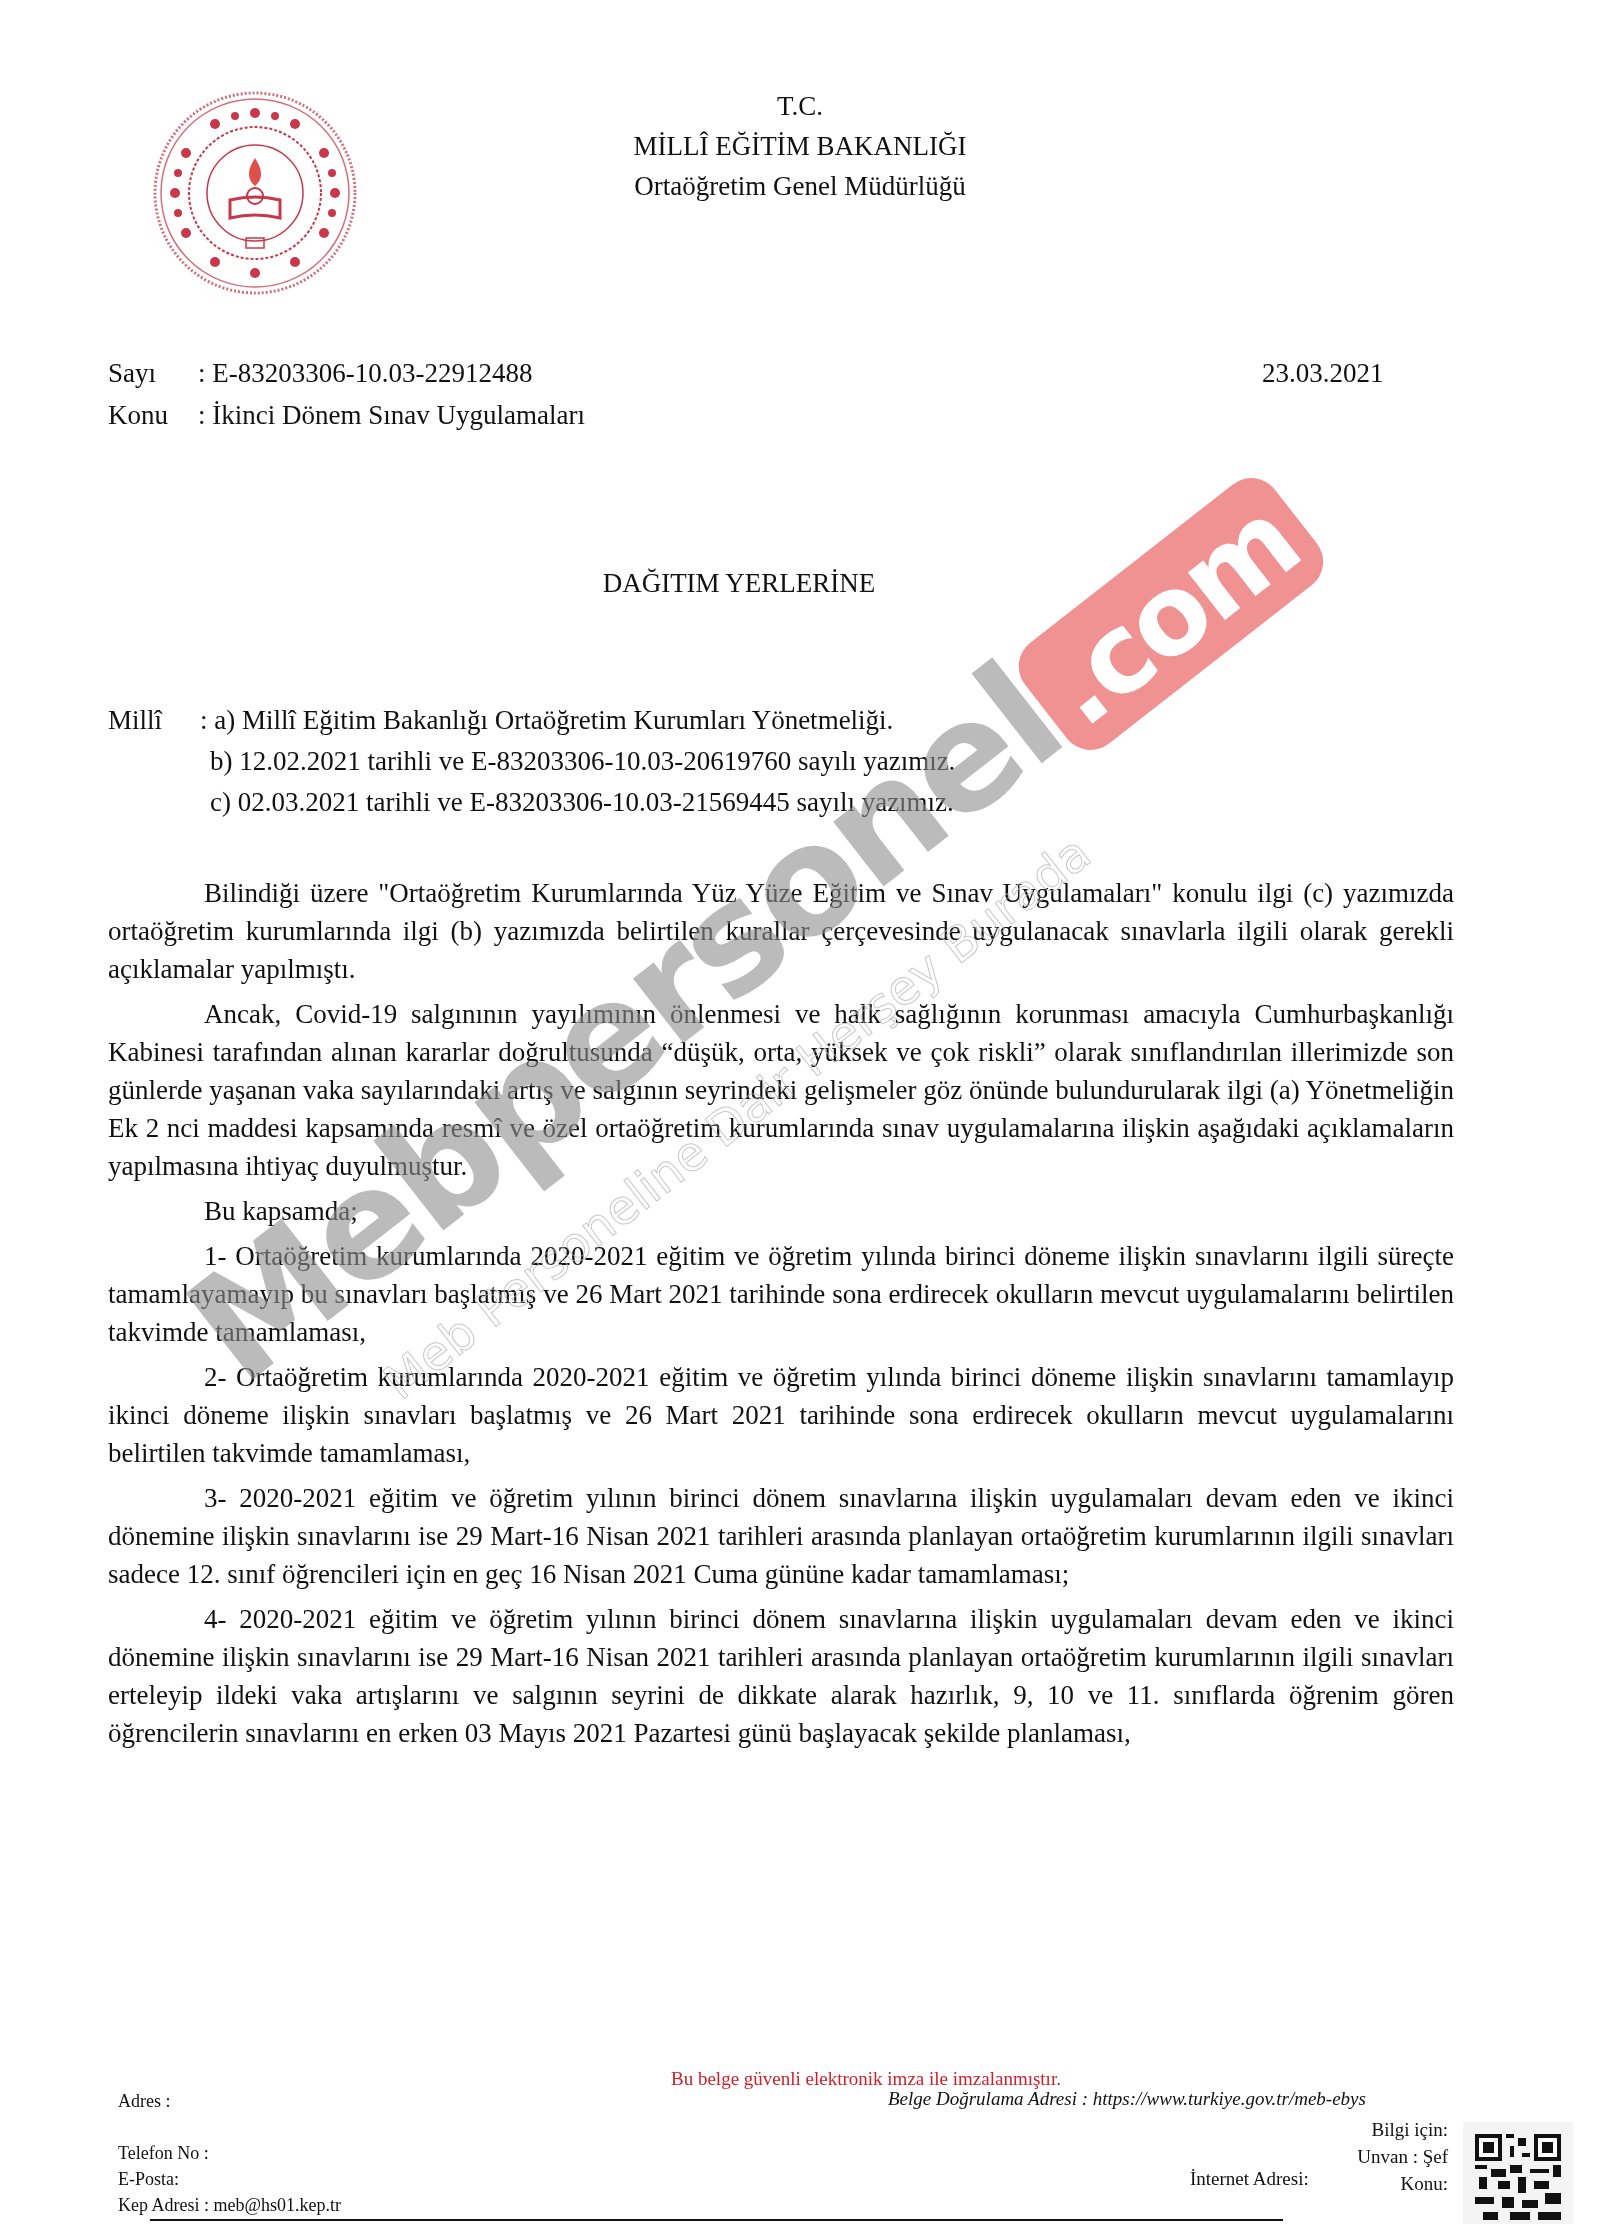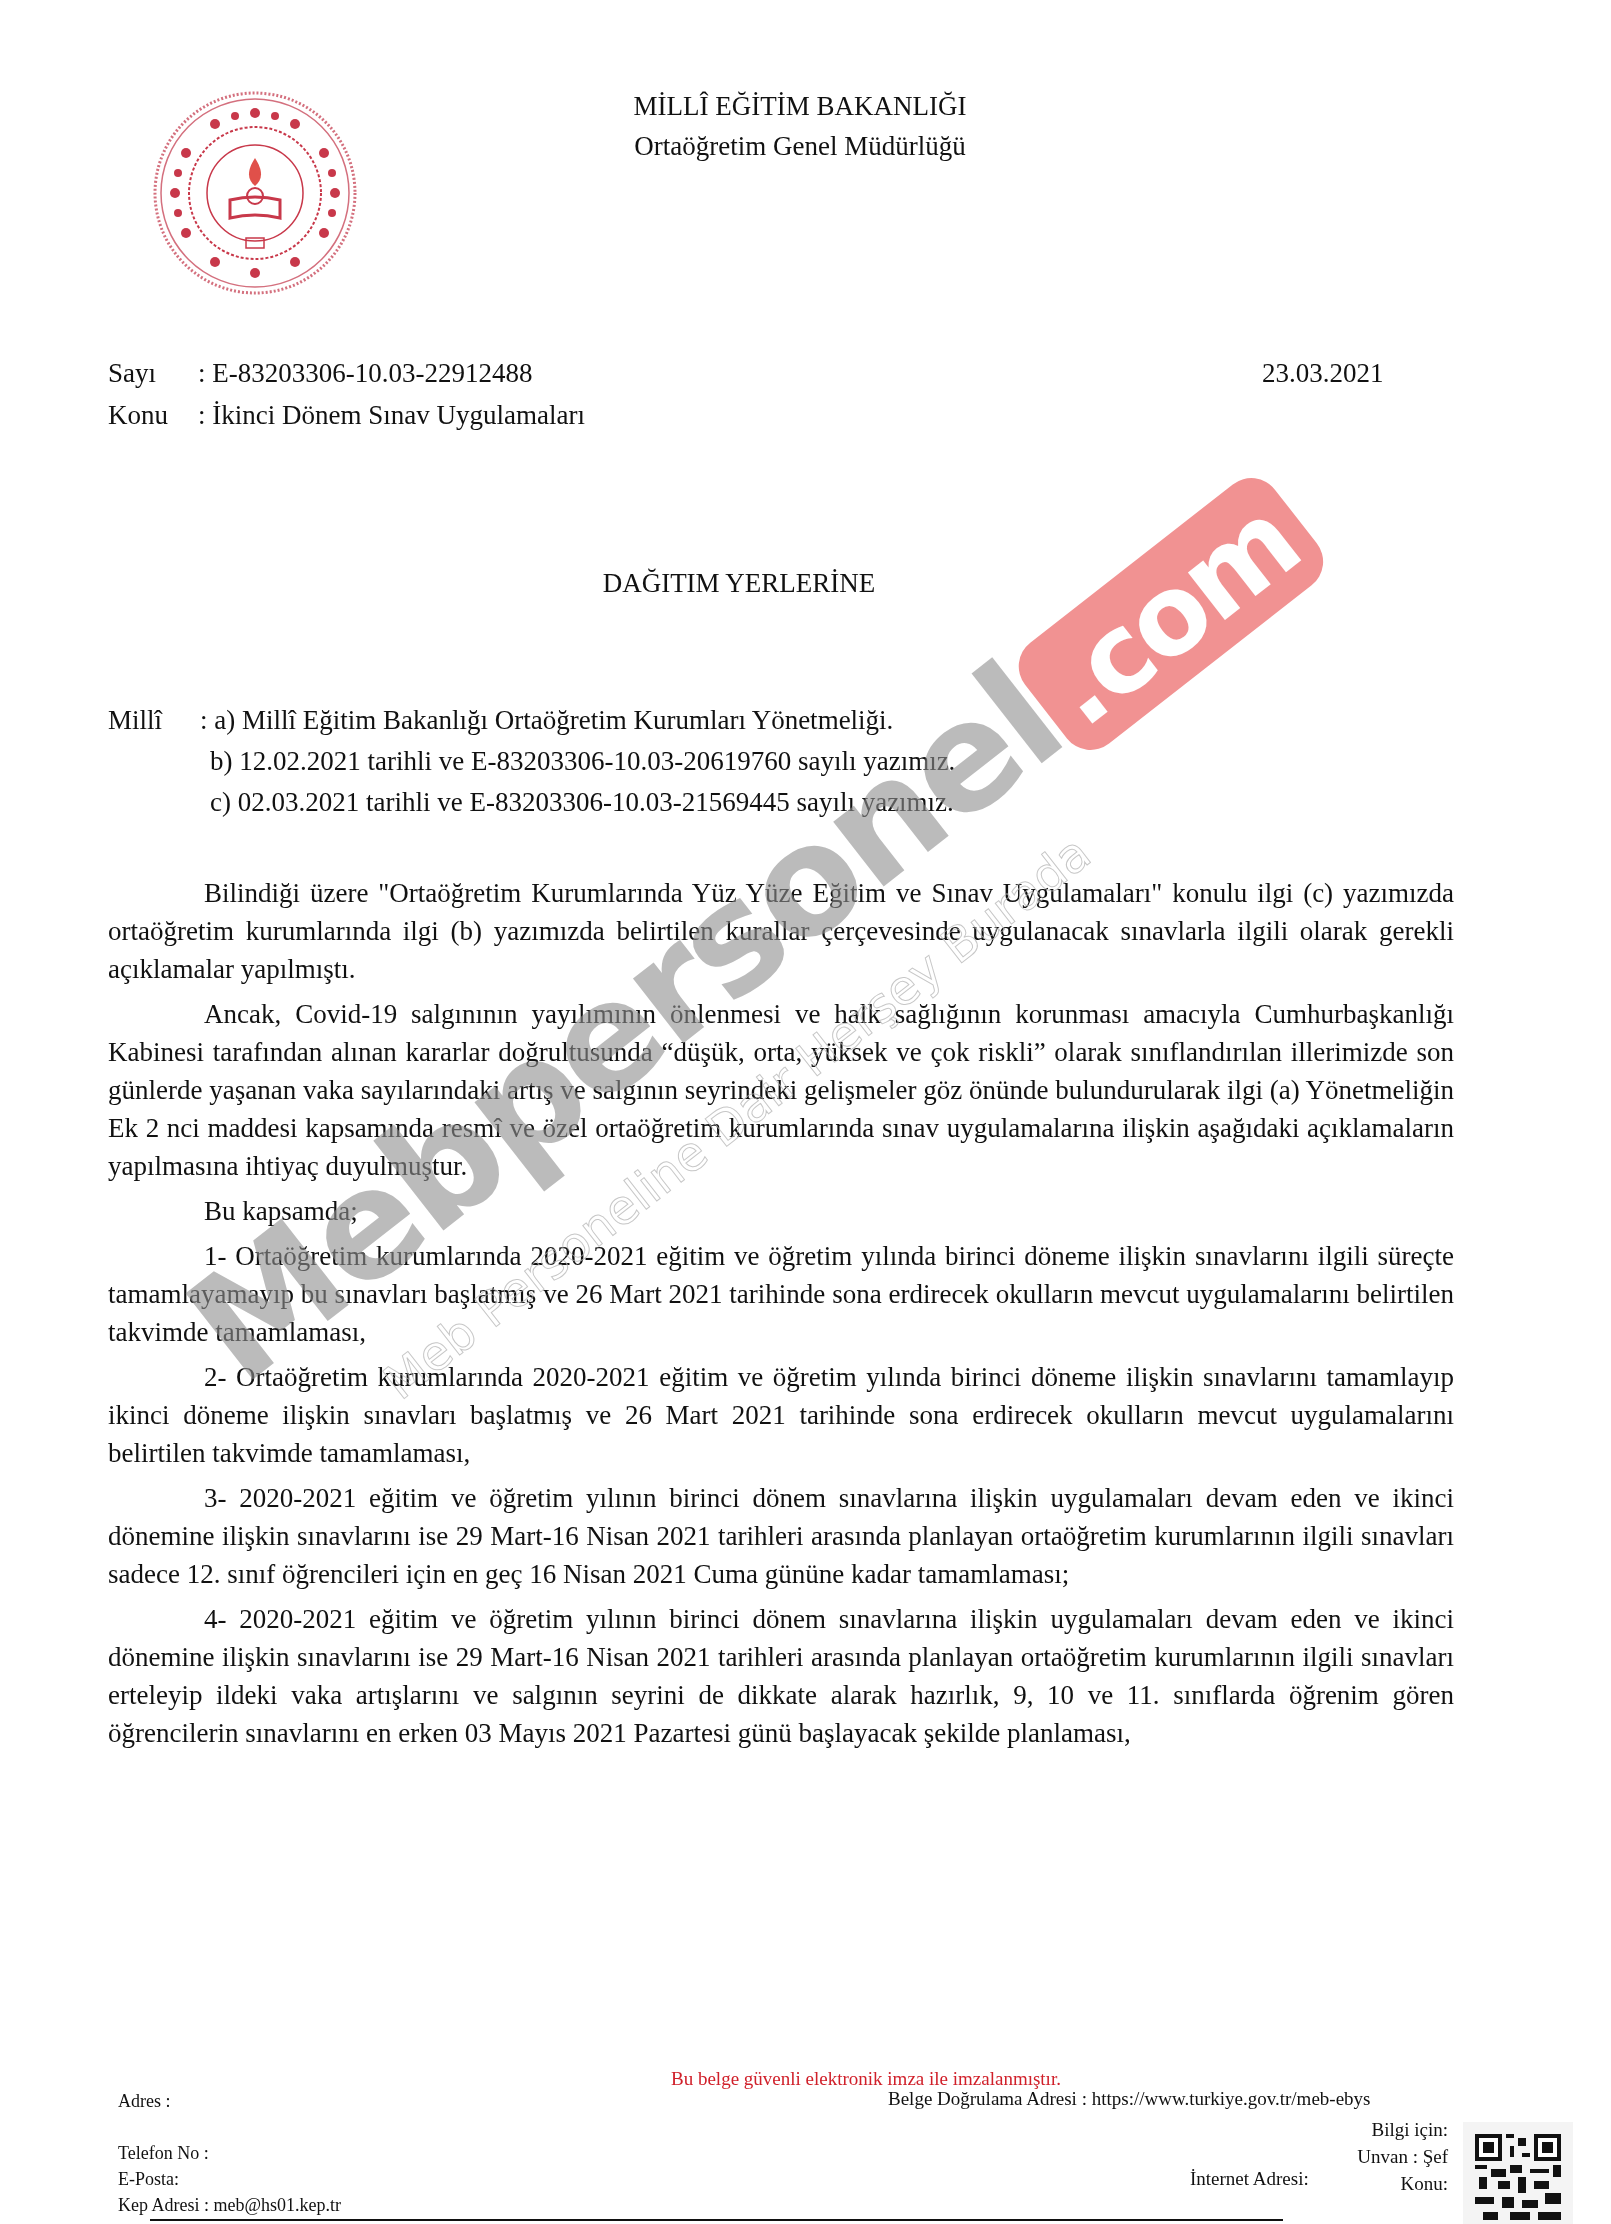--- a/index.html
+++ b/index.html
@@ -13,21 +13,21 @@
     .meta { left: 108px; top: 352px; font-size: 27px; line-height: 42px; }
     .meta .lbl { display: inline-block; width: 90px; }
     .date { left: 1262px; top: 352px; font-size: 27px; line-height: 42px; }
     .dist { left: 0; width: 1478px; top: 568px; text-align: center; font-size: 27px; }
     .ilgi { left: 108px; top: 700px; font-size: 27px; line-height: 41px; }
     .ilgi .lbl { display: inline-block; width: 92px; }
     .ilgi .sub { padding-left: 102px; }
     .body-text { left: 108px; top: 874px; width: 1346px; font-size: 27px; line-height: 38px; text-align: justify; }
     .body-text p { margin: 0 0 7px 0; text-indent: 96px; }
     .footer-sig { left: 671px; top: 2068px; color: #d0202a; font-size: 19px; }
-    .footer-verify { left: 888px; top: 2088px; font-size: 19px; }
+    .footer-verify { left: 888px; top: 2088px; font-size: 19px; font-style: italic; }
     .footer-left { left: 118px; top: 2088px; font-size: 18px; line-height: 26px; }
     .footer-right { left: 1200px; top: 2116px; width: 248px; text-align: right; font-size: 19px; line-height: 27px; }
     .footer-inet { left: 1190px; top: 2168px; font-size: 19px; }
     .footer-line { left: 150px; top: 2219px; width: 1133px; height: 2px; background: #111; }
     .qr { left: 1462px; top: 2122px; width: 112px; height: 102px; }
     .wm { pointer-events: none; }
   </style>
 </head>
 <body>
 
@@ -58,20 +58,21 @@
         <circle cx="28" cy="125" r="4"></circle>
     </g>
     <path d="M105 70 C96 84 98 92 105 98 C112 92 114 84 105 70Z" fill="#e0504a"></path>
     <circle cx="105" cy="108" r="8" fill="none" stroke="#c8384a" stroke-width="2"></circle>
     <path d="M80 112 L80 130 Q105 124 130 130 L130 112 Q105 106 80 112Z" fill="none" stroke="#c8384a" stroke-width="3"></path>
     <rect x="96" y="150" width="18" height="10" fill="none" stroke="#c8384a" stroke-width="1.5"></rect>
   </svg>
 </div>
 
 <div class="abs header">
+  <div>T.C.</div>
   <div>MİLLÎ EĞİTİM BAKANLIĞI</div>
   <div>Ortaöğretim Genel Müdürlüğü</div>
 </div>
 
 <div class="abs meta">
   <div>
     <span class="lbl">Sayı</span><span>: E-83203306-10.03-22912488</span>
   </div>
   <div>
     <span class="lbl">Konu</span><span>:  İkinci Dönem Sınav Uygulamaları</span>

